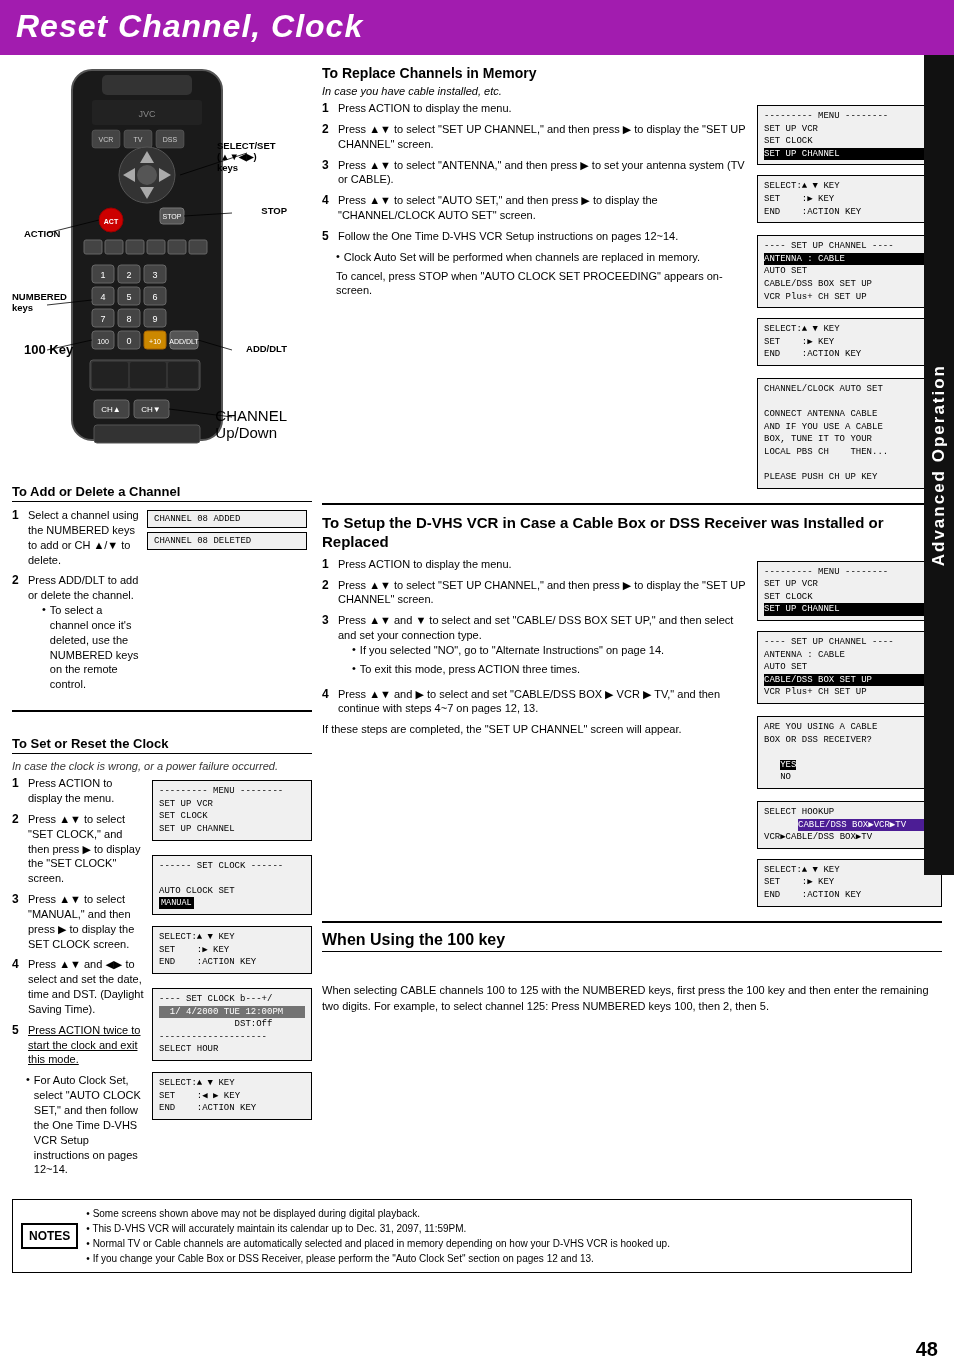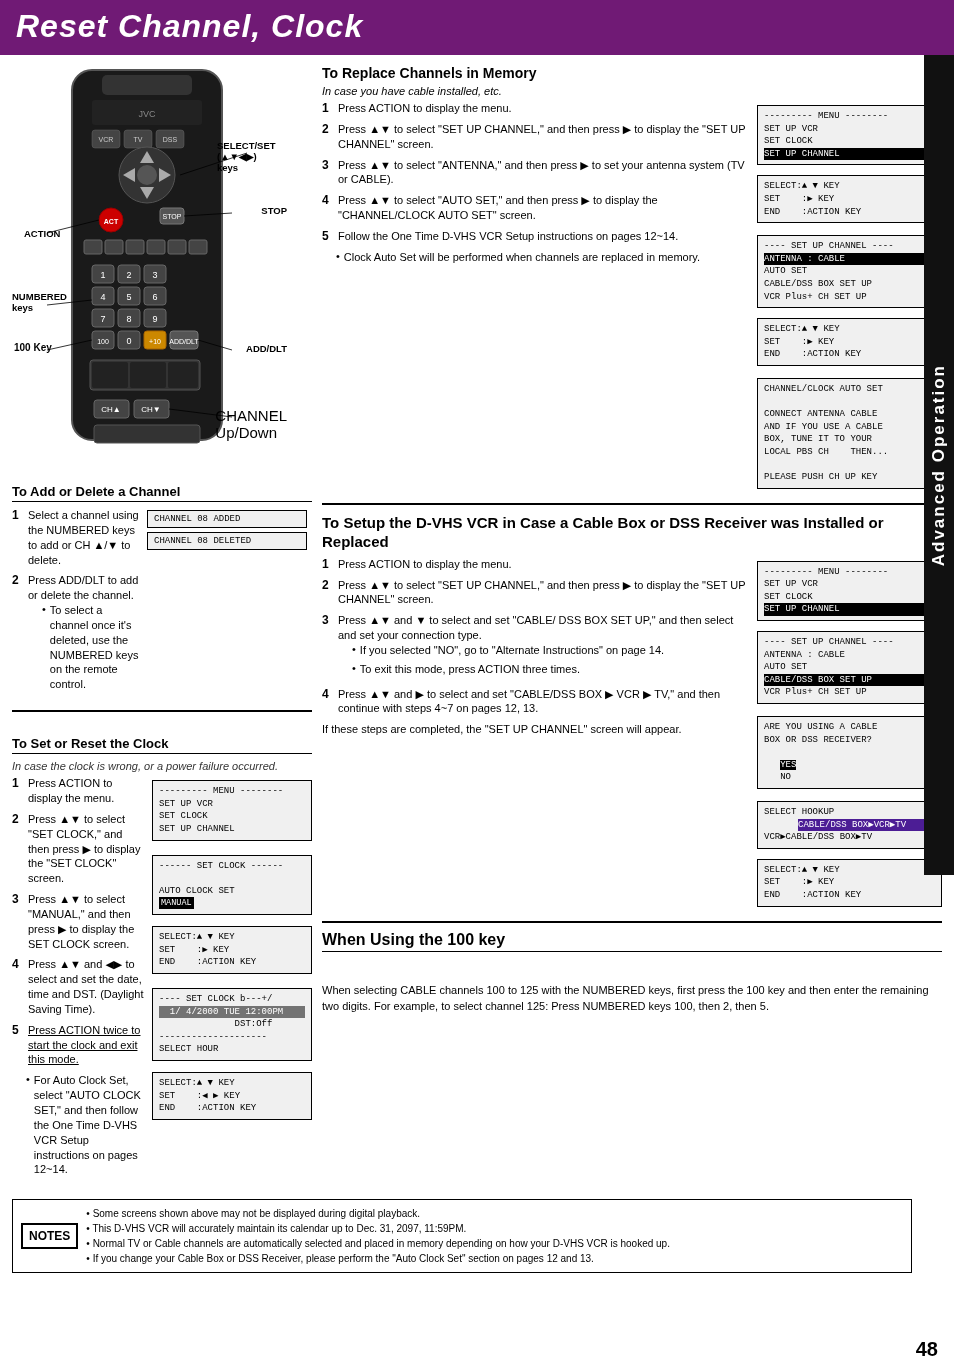--- a/index.html
+++ b/index.html
@@ -8,21 +8,21 @@
       font-size: 11px;
       background: #fff;
       color: #000;
       width: 954px;
       min-height: 1371px;
       position: relative;
     }
 
     
     .page-header {
-      background: #701a75;
+      background: #a21caf;
       color: #fff;
       padding: 8px 16px 10px 16px;
       font-size: 32px;
       font-weight: 900;
       font-style: italic;
       letter-spacing: 1px;
     }
 
     
     .main-content {
@@ -314,21 +314,21 @@
       <div style="position:absolute; top:140px; right:-5px; font-size:9.5px; font-weight:bold;">
         <span>STOP</span>
       </div>
       <div style="position:absolute; top:163px; left:12px; font-size:9.5px; font-weight:bold;">
         <span>ACTION</span>
       </div>
       <div style="position:absolute; top:226px; left:0px; font-size:9.5px; font-weight:bold;">
         <span>NUMBERED</span><br>
         <span>keys</span>
       </div>
-      <div style="position:absolute; top:277px; left:2px; font-size:10px; font-weight:bold;">
+      <div style="position:absolute; top:277px; left:12px; font-size:13px; font-weight:bold;">
         <span>100 Key</span>
       </div>
       <div style="position:absolute; top:278px; right:-5px; font-size:9.5px; font-weight:bold;">
         <span>ADD/DLT</span>
       </div>
       <div style="position:absolute; top:342px; right:-5px; font-size:15px; font-weight:normal;">
         <span>CHANNEL</span><br>
         <span>Up/Down</span>
       </div>
     </div>
@@ -454,20 +454,23 @@
               <span class="step-text">Press ▲▼ to select "AUTO SET," and then press ▶ to display the "CHANNEL/CLOCK AUTO SET" screen.</span>
             </li>
             <li class="step-item">
               <span class="step-num">5</span>
               <span class="step-text">Follow the One Time D-VHS VCR Setup instructions on pages 12~14.</span>
             </li>
           </ul>
           <div class="bullet-item">
             <span class="bullet-dot">•</span>
             <span class="step-text">Clock Auto Set will be performed when channels are replaced in memory.</span>
+          </div>
+          <div style="margin-left:14px; margin-top:2px;">
+            <span class="step-text">To cancel, press STOP when "AUTO CLOCK SET PROCEEDING" appears on-screen.</span>
           </div>
         </div>
 
         <div style="width:185px;">
           <div class="screen-box">--------- MENU --------
 SET UP VCR
 SET CLOCK
 <span style="background:#000;color:#fff;display:inline-block;width:100%;">SET UP CHANNEL</span></div>
           <div style="height:2px;"></div>
           <div class="screen-box">SELECT:▲ ▼ KEY

